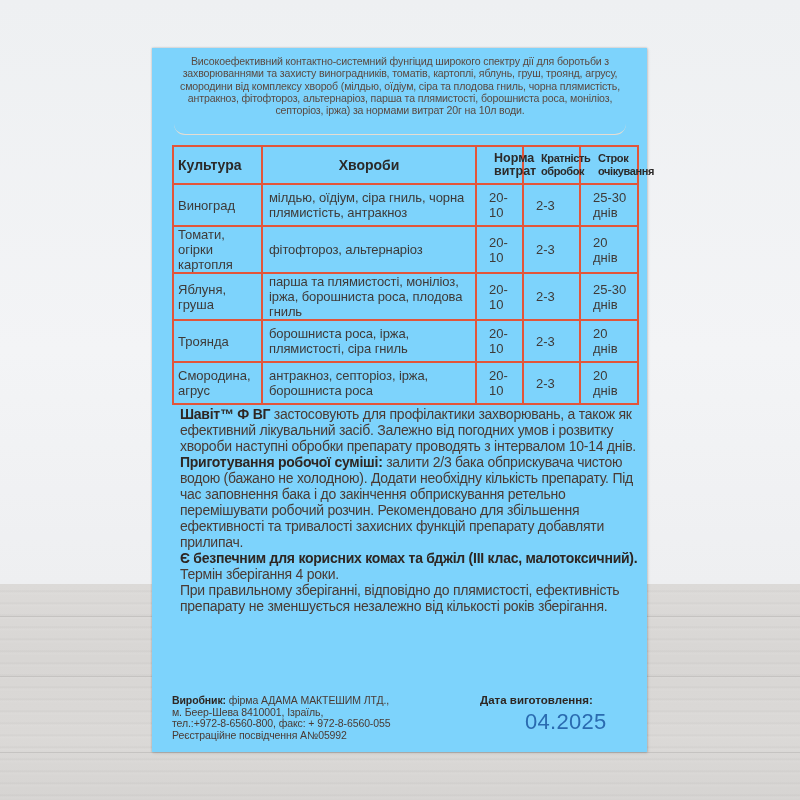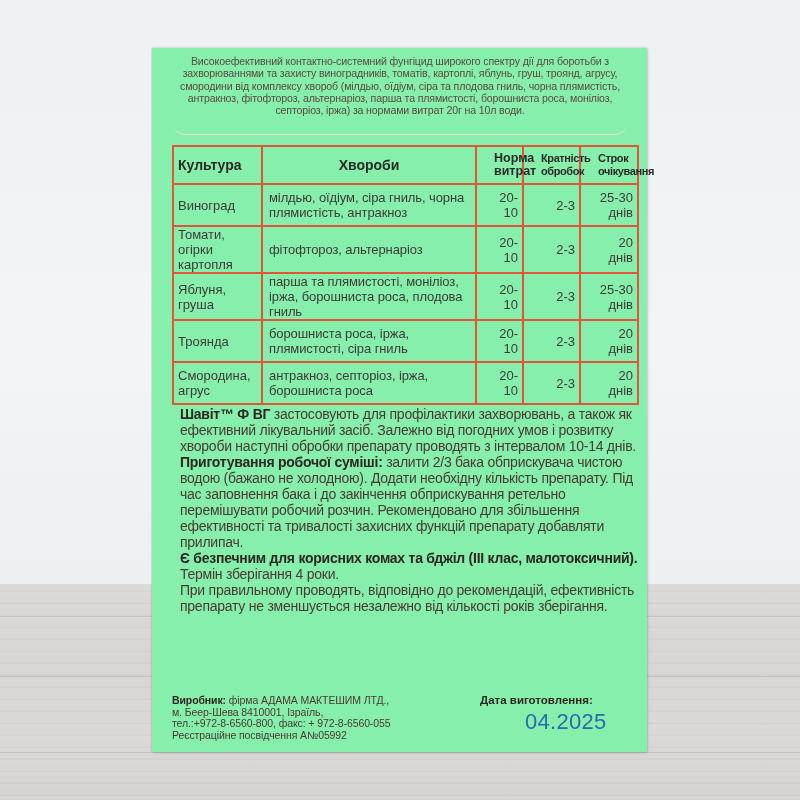--- a/index.html
+++ b/index.html
@@ -15,21 +15,21 @@
   .wood {
     position: absolute; left: 0; top: 584px; width: 800px; height: 216px;
     background:
       repeating-linear-gradient(180deg, rgba(0,0,0,0.00) 0px, rgba(0,0,0,0.00) 6px, rgba(0,0,0,0.035) 7px, rgba(255,255,255,0.05) 9px, rgba(0,0,0,0.00) 12px),
       linear-gradient(180deg, #dcdad8 0%, #d8d6d4 35%, #dbd9d7 70%, #d6d4d2 100%);
   }
   .wood .seam { position: absolute; left: 0; width: 800px; height: 1px; background: #c5c3c1; }
 
   .card {
     position: absolute; left: 152px; top: 48px; width: 495px; height: 704px;
-    background: #86efac;
+    background: #7dd3fc;
     box-shadow: 0 0 2px rgba(0,0,0,0.25), 1px 1px 3px rgba(0,0,0,0.10);
     color: #4a3a33;
   }
   .intro {
     position: absolute; left: 14px; top: 7px; width: 468px;
     text-align: center; font-size: 10.6px; line-height: 12.3px;
     color: #5a4a42; letter-spacing: -0.15px;
   }
   .intro-bottom-rule {
     position: absolute; left: 22px; top: 76px; width: 452px; height: 10px;
@@ -45,21 +45,21 @@
     border: 2px solid #e2553a; padding: 0 4px; vertical-align: middle;
   }
   table.dose th { font-weight: bold; color: #2c2a29; height: 36px; line-height: 13px; border-radius: 14px; }
   table.dose th.th-culture { text-align: left; font-size: 14px; }
   table.dose th.th-disease { text-align: center; font-size: 14px; }
   table.dose th.narrow { text-align: center; font-size: 12.5px; padding: 0 17px; }
   table.dose th.narrow.tight { font-size: 11px; letter-spacing: -0.4px; }
   table.dose td { height: 40px; line-height: 15px; }
   table.dose td.culture { text-align: left; }
   table.dose td.disease { text-align: left; padding-left: 6px; letter-spacing: -0.1px; border-radius: 14px; }
-  table.dose td.center { text-align: right; padding-left: 12px; }
+  table.dose td.center { text-align: left; padding-left: 12px; }
 
   .body-text {
     position: absolute; left: 28px; top: 358px; width: 470px;
     font-size: 14px; line-height: 16px; color: #4a3a33;
     letter-spacing: -0.25px;
   }
   .body-text p { margin: 0; }
   .body-text b { color: #2e2622; }
 
   .maker {
@@ -144,21 +144,21 @@
         <td class="center">20 днів</td>
       </tr>
     </tbody>
   </table>
 
   <div class="body-text">
     <p><b>Шавіт™ Ф ВГ</b><span> застосовують для профілактики захворювань, а також як ефективний лікувальний засіб. Залежно від погодних умов і розвитку хвороби наступні обробки препарату проводять з інтервалом 10-14 днів.</span></p>
     <p><b>Приготування робочої суміші:</b><span> залити 2/3 бака обприскувача чистою водою (бажано не холодною). Додати необхідну кількість препарату. Під час заповнення бака і до закінчення обприскування ретельно перемішувати робочий розчин. Рекомендовано для збільшення ефективності та тривалості захисних функцій препарату добавляти прилипач.</span></p>
     <p><b>Є безпечним для корисних комах та бджіл (ІІІ клас, малотоксичний).</b></p>
     <p>Термін зберігання 4 роки.</p>
-    <p>При правильному проводять, відповідно до рекомендацій, ефективність препарату не зменшується незалежно від кількості років зберігання.</p>
+    <p>При правильному зберіганні, відповідно до плямистості, ефективність препарату не зменшується незалежно від кількості років зберігання.</p>
   </div>
 
   <div class="maker">
     <div><b>Виробник:</b><span> фірма АДАМА МАКТЕШИМ ЛТД.,</span></div>
     <div>м. Беер-Шева 8410001, Ізраїль,</div>
     <div>тел.:+972-8-6560-800, факс: + 972-8-6560-055</div>
     <div>Реєстраційне посвідчення А№05992</div>
   </div>
 
   <div class="date-label">Дата виготовлення:</div>

